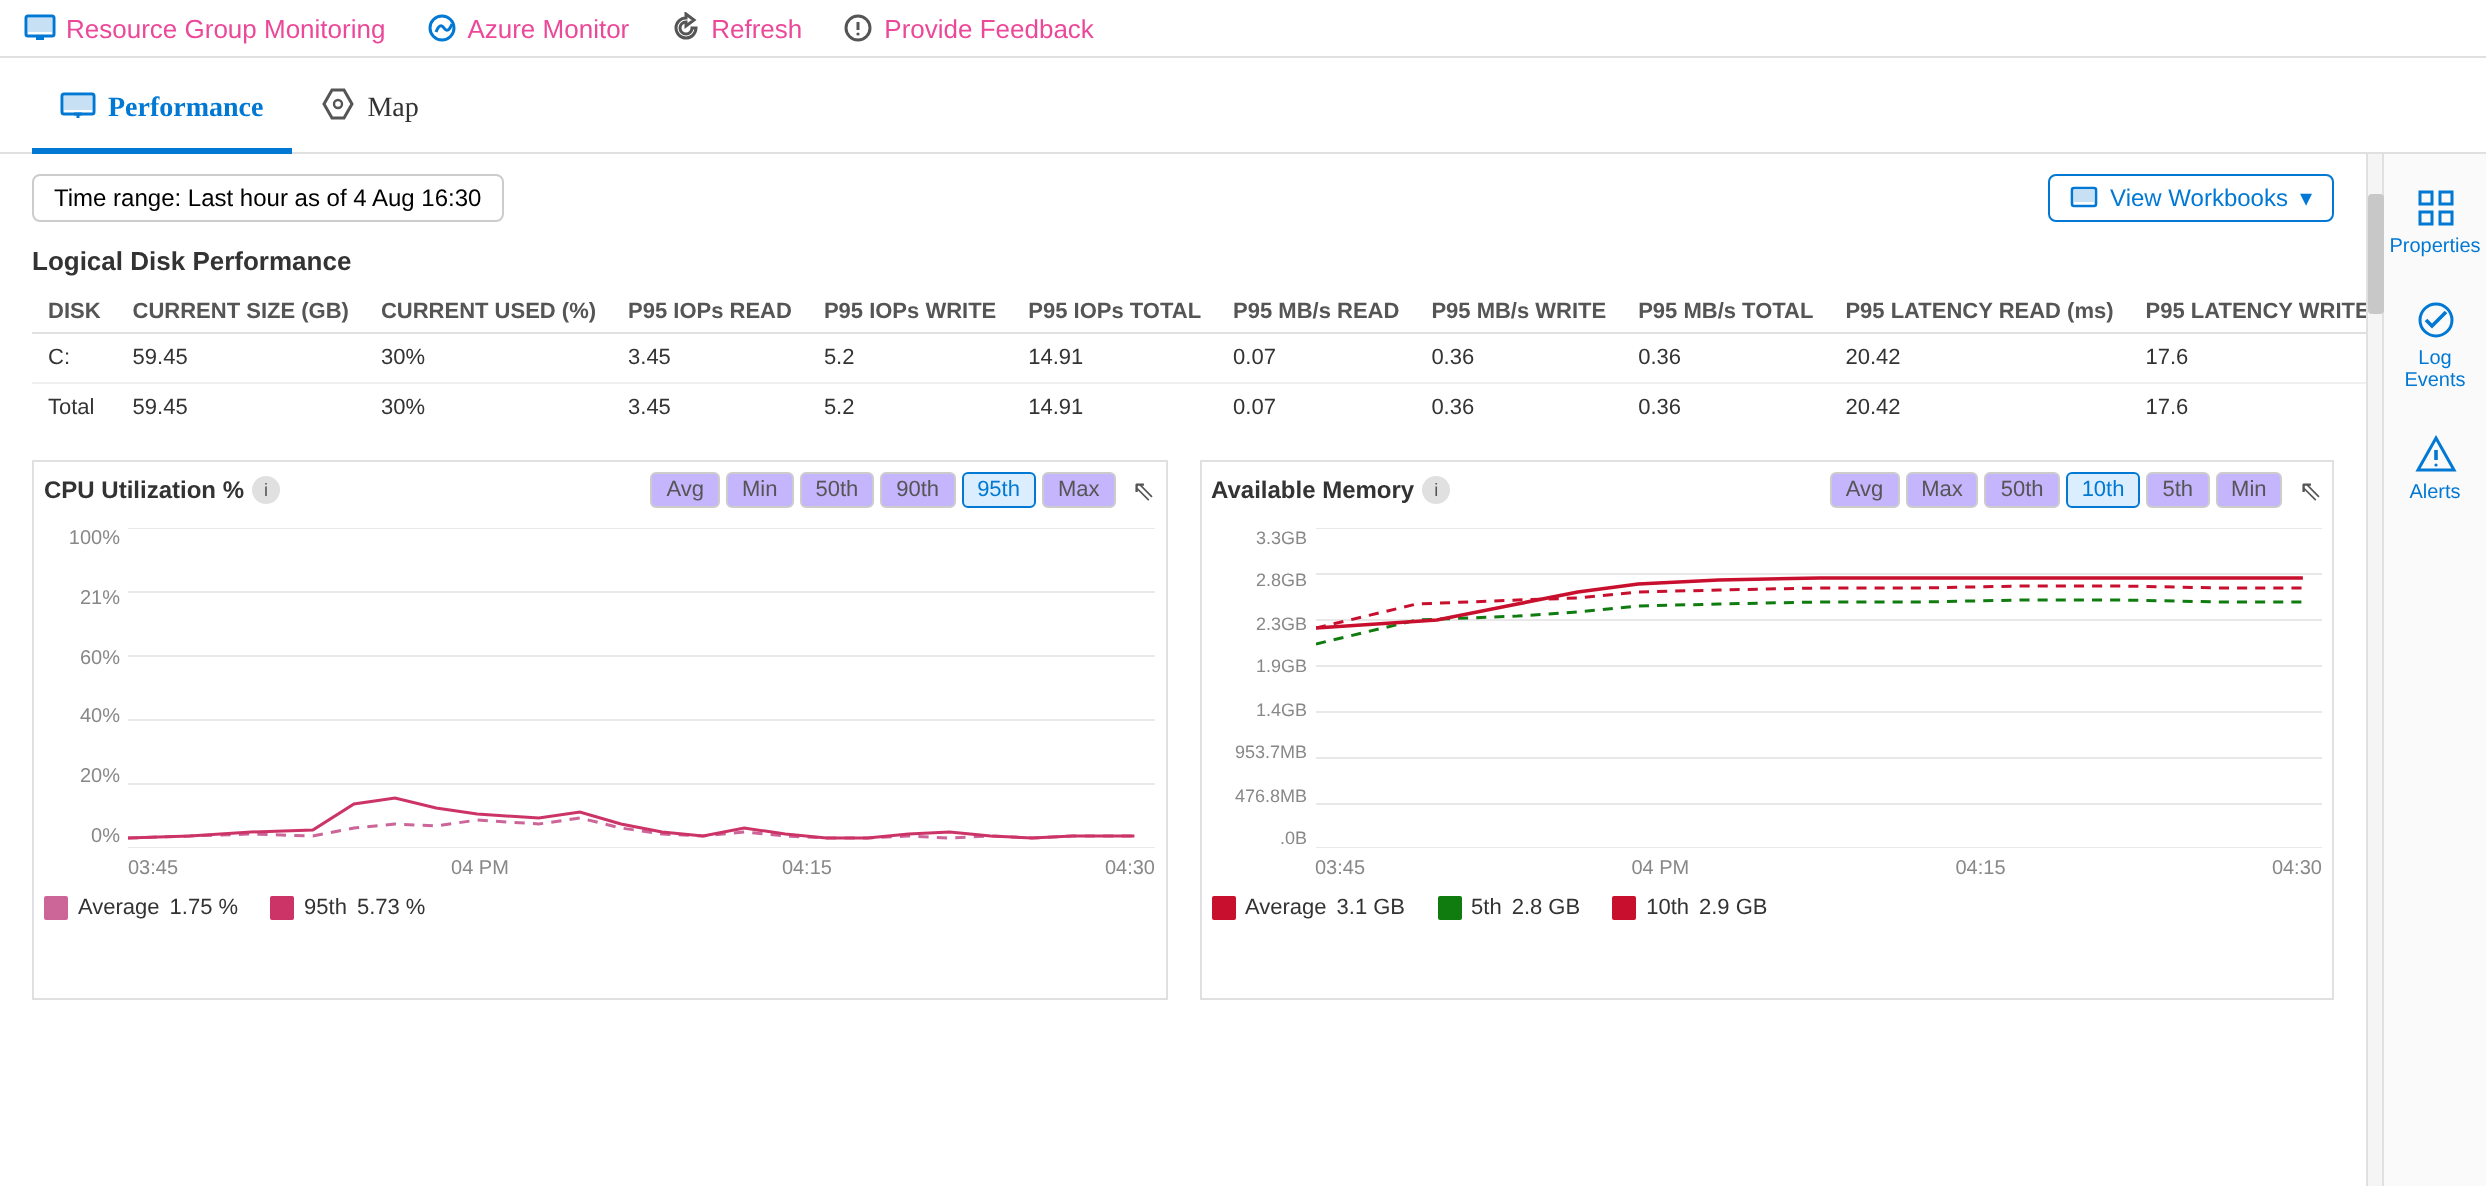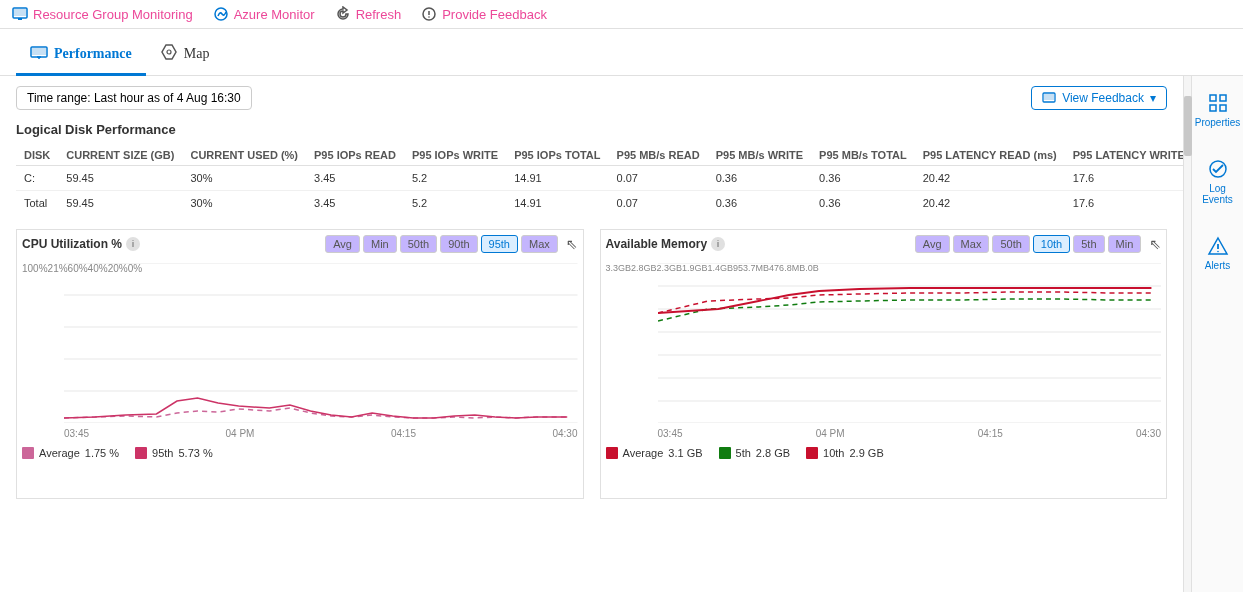--- a/index.html
+++ b/index.html
@@ -11,21 +11,21 @@
     .nav-icon { width: 16px; height: 16px; display: inline-flex; align-items: center; justify-content: center; }
 
     
     .tabs { display: flex; align-items: center; padding: 6px 16px 0; border-bottom: 1px solid #e0e0e0; background: #fff; gap: 0; }
     .tab { display: flex; align-items: center; gap: 6px; padding: 8px 14px; cursor: pointer; font-size: 14px; color: #333; border-bottom: 3px solid transparent; margin-bottom: -1px; font-family: Liberation Serif, serif; }
     .tab.active { color: #0078d4; border-bottom: 3px solid #0078d4; font-weight: 600; }
 
     
     .main-content { display: flex; height: calc(596px - 80px); }
     .content-area { flex: 1; overflow-y: auto; padding: 10px 16px; position: relative; }
-    .right-sidebar { width: 52px; border-left: 1px solid #e0e0e0; display: flex; flex-direction: column; align-items: center; padding-top: 8px; gap: 14px; background: #fafafa; }
+    .right-sidebar { width: 52px; border-left: 1px solid #e0e0e0; display: flex; flex-direction: column; align-items: center; padding-top: 8px; gap: 4px; background: #fafafa; }
     .sidebar-btn { display: flex; flex-direction: column; align-items: center; justify-content: center; width: 48px; padding: 8px 4px; cursor: pointer; gap: 3px; font-size: 10px; color: #0078d4; text-align: center; }
 
     
     .scroll-track { width: 8px; background: #f5f5f5; border-left: 1px solid #e0e0e0; position: relative; }
     .scroll-thumb { width: 8px; height: 60px; background: #c8c8c8; position: absolute; top: 20px; border-radius: 2px; }
 
     
     .toolbar { display: flex; justify-content: space-between; align-items: center; margin-bottom: 12px; }
     .time-range-btn { border: 1px solid #ccc; border-radius: 4px; padding: 4px 10px; font-size: 12px; background: #fff; cursor: pointer; }
     .view-workbooks-btn { display: flex; align-items: center; gap: 6px; border: 1px solid #0078d4; border-radius: 4px; padding: 4px 10px; font-size: 12px; color: #0078d4; background: #fff; cursor: pointer; }
@@ -46,21 +46,21 @@
     .chart-buttons { display: flex; gap: 3px; align-items: center; }
     .chart-btn { border: 1px solid #ccc; border-radius: 3px; padding: 2px 7px; font-size: 11px; background: #c4b5fd; cursor: pointer; color: #555; }
     .chart-btn.active { background: #dbeeff; border-color: #0078d4; color: #0078d4; }
     .pin-icon { cursor: pointer; color: #555; margin-left: 4px; font-size: 14px; }
     .chart-legend { display: flex; gap: 16px; margin-top: 8px; }
     .legend-item { display: flex; align-items: center; gap: 5px; font-size: 11px; }
     .legend-color { width: 12px; height: 12px; border-radius: 1px; }
 
     
     .chart-area { display: flex; }
-    .y-axis { display: flex; flex-direction: row; justify-content: space-between; padding-right: 4px; font-size: 10px; color: #888; width: 42px; text-align: right; height: 160px; }
+    .y-axis { display: flex; flex-direction: column; justify-content: space-between; padding-right: 4px; font-size: 10px; color: #888; width: 42px; text-align: right; height: 160px; }
     .chart-plot { flex: 1; position: relative; }
 
     svg.plot { width: 100%; height: 160px; }
     .grid-line { stroke: #e8e8e8; stroke-width: 1; }
 
     
     .x-axis { display: flex; justify-content: space-between; padding-left: 42px; font-size: 10px; color: #888; margin-top: 2px; }
   </style>
 </head>
 <body>
@@ -131,21 +131,21 @@
 <div class="main-content">
   <div class="content-area">
 
     <div class="toolbar">
       <button class="time-range-btn">Time range: Last hour as of 4 Aug 16:30</button>
       <button class="view-workbooks-btn">
         <svg width="14" height="14" viewBox="0 0 14 14">
             <rect x="1" y="2" width="12" height="9" rx="1" fill="none" stroke="#0078d4" stroke-width="1.3"></rect>
             <rect x="2" y="3" width="10" height="6" fill="#c7e0f4"></rect>
           </svg>
-        <span>View Feedback</span>
+        <span>View Workbooks</span>
         <span>▾</span>
       </button>
     </div>
 
     <div>
       <div class="section-title">Logical Disk Performance</div>
       <table class="perf-table">
         <thead>
           <tr>
             <th>DISK</th>

